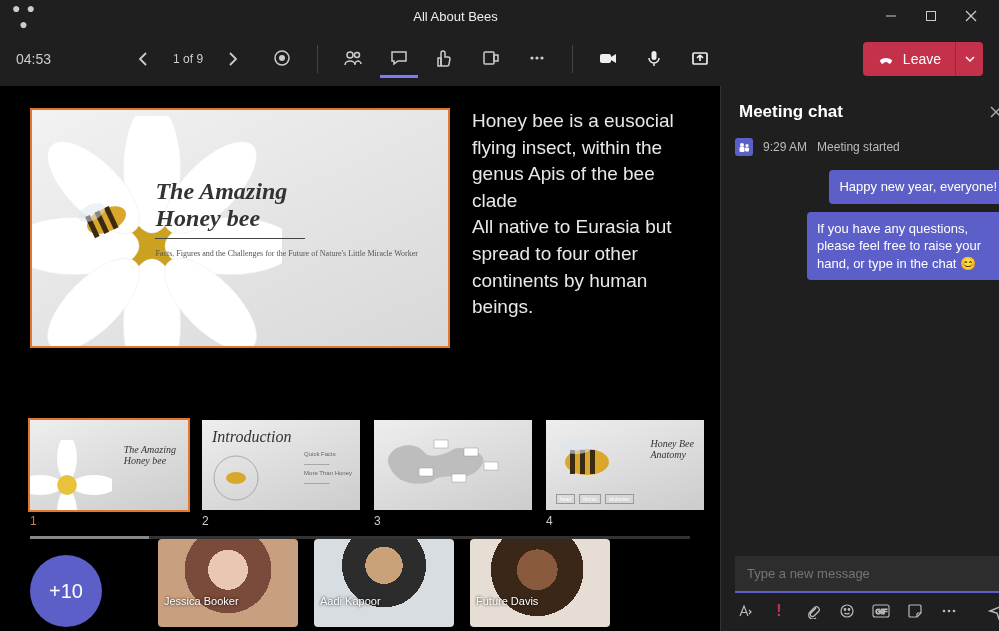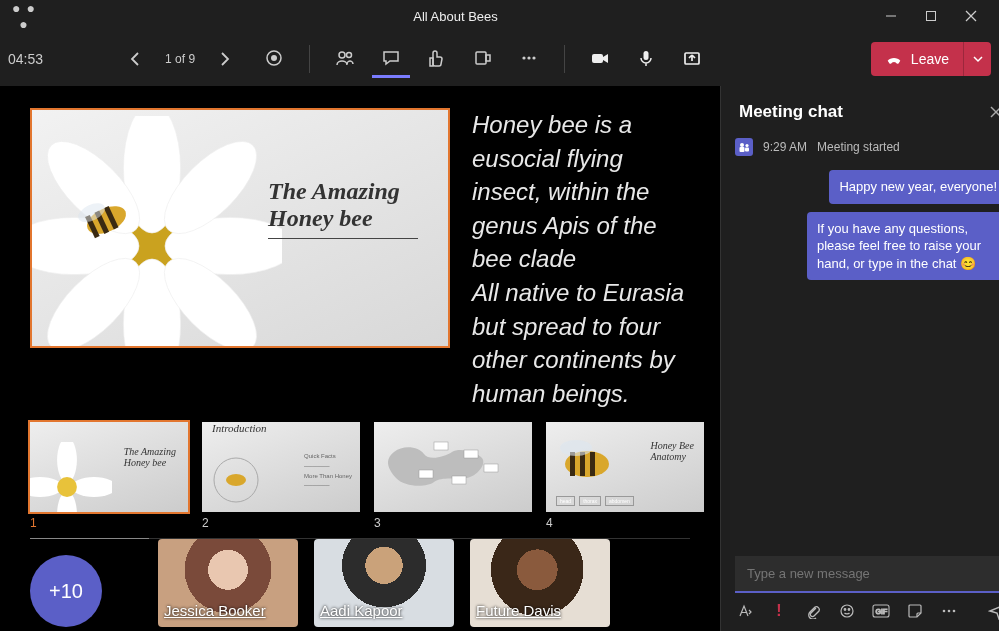--- a/index.html
+++ b/index.html
@@ -6,21 +6,21 @@
 body { font-family: "Segoe UI", Arial, sans-serif; background: #1f1f1f; color: #fff; width: 999px; height: 631px; overflow: hidden; }
 
 
 .titlebar { height: 32px; background: #1f1f1f; display: flex; align-items: center; padding: 0 8px; }
 .titlebar .menu-dots { width: 32px; text-align: center; color: #ccc; cursor: pointer; font-size: 14px; letter-spacing: 1px; }
 .titlebar .title { flex: 1; text-align: center; font-size: 13px; color: #eee; }
 .titlebar .win-controls { display: flex; }
 .titlebar .win-btn { width: 40px; height: 32px; display: flex; align-items: center; justify-content: center; color: #ccc; cursor: pointer; }
 
 
-.toolbar { height: 54px; background: #1f1f1f; display: flex; align-items: center; padding: 0 8px; gap: 8px; }
+.toolbar { height: 54px; background: #1f1f1f; display: flex; align-items: center; padding: 0 16px; gap: 8px; }
 .toolbar .timer { color: #ccc; font-size: 14px; margin-right: 70px; }
 .toolbar .nav-btn { width: 28px; height: 28px; display: flex; align-items: center; justify-content: center; color: #ccc; cursor: pointer; }
 .toolbar .slide-counter { color: #ccc; font-size: 12px; margin: 0 8px; }
 .toolbar .stop-present { border: 1px solid #666; background: transparent; color: #fff; padding: 8px 18px; border-radius: 4px; font-size: 14px; cursor: pointer; margin-left: 12px; }
 .toolbar .divider { width: 1px; height: 28px; background: #444; margin: 0 8px; }
 .toolbar .icon-btn { width: 38px; height: 38px; display: flex; align-items: center; justify-content: center; color: #ccc; cursor: pointer; border-bottom: 3px solid transparent; }
 .toolbar .icon-btn.active { border-bottom-color: #7a7cff; }
 .toolbar .spacer { flex: 1; }
 .leave-btn { display: flex; align-items: center; background: #c4314b; border-radius: 4px; overflow: hidden; }
 .leave-btn .main { display: flex; align-items: center; gap: 8px; padding: 8px 14px; cursor: pointer; color: #fff; font-size: 14px; }
@@ -29,34 +29,34 @@
 
 .content { display: flex; height: calc(100% - 86px); }
 .stage { width: 720px; display: flex; flex-direction: column; background: #000; }
 .slide-row { display: flex; padding: 22px 16px 6px 30px; gap: 22px; flex: 1; }
 .current-slide { width: 420px; height: 240px; background: linear-gradient(155deg,#f2f2f2,#d8d8d8); border: 2px solid #e2762f; position: relative; overflow: hidden; }
 .flower { position: absolute; left: -10px; bottom: -30px; width: 260px; height: 260px; }
 .slide-title-block { position: absolute; right: 30px; top: 68px; font-family: Georgia, serif; color: #333; }
 .slide-title-block h2 { font-style: italic; font-size: 24px; font-weight: bold; }
 .slide-title-block .underline { border-top: 1px solid #444; width: 150px; margin-top: 6px; }
 .slide-title-block .sub { font-size: 8px; color: #555; margin-top: 10px; line-height: 1.3; }
-.notes { flex: 1; color: #e8e8e8; font-size: 24px; line-height: 1.4; max-width: 220px; font-style: italic; }
+.notes { flex: 1; color: #e8e8e8; font-size: 19px; line-height: 1.4; max-width: 220px; }
 
 .thumbs { display: flex; gap: 14px; padding: 6px 16px 2px 30px; }
 .thumb-wrap { }
 .thumb { width: 158px; height: 90px; background: linear-gradient(160deg,#eee,#ccc); position: relative; overflow: hidden; cursor: pointer; }
 .thumb.sel { outline: 2px solid #e2762f; }
 .thumb-num { color: #ccc; font-size: 12px; margin-top: 4px; }
 .thumb.sel + .thumb-num, .thumb-wrap.selected .thumb-num { color: #e2762f; }
 .thumb .mini-title { font-family: Georgia,serif; font-style: italic; font-size: 10px; color: #333; }
 
 .participants { display: flex; gap: 16px; padding: 8px 16px 4px 30px; align-items: flex-end; height: 92px;}
 .more-badge { width: 72px; height: 72px; border-radius: 50%; background: #5b5fc7; display: flex; align-items: center; justify-content: center; font-size: 20px; color: #fff; margin-right: 40px;}
 .vid { width: 140px; height: 88px; border-radius: 4px; position: relative; overflow: hidden; }
-.vid .name { position: absolute; left: 6px; bottom: 8px; font-size: 15px; color: #fff; text-shadow: 0 0 3px #000; text-decoration: underline; }
+.vid .name { position: absolute; left: 6px; bottom: 20px; font-size: 11px; color: #fff; text-shadow: 0 0 3px #000; }
 
 
 .chat { flex: 1; background: #1f1f1f; border-left: 1px solid #333; display: flex; flex-direction: column; padding: 0; }
 .chat-header { display: flex; align-items: center; justify-content: space-between; padding: 16px 18px 12px 18px; }
 .chat-header h3 { font-size: 17px; font-weight: 600; }
 .chat-header .close { color: #aaa; cursor: pointer; }
 .chat-body { flex: 1; padding: 4px 14px; overflow: auto; }
 .sys-row { display: flex; align-items: center; gap: 10px; color: #bbb; font-size: 12px; margin-bottom: 14px; }
 .sys-row .teams-icon { width: 18px; height: 18px; background: #5b5fc7; border-radius: 3px; display: flex; align-items: center; justify-content: center; font-size: 10px; color: #fff; }
 .bubble { background: #5b5fc7; color: #fff; border-radius: 4px; padding: 8px 10px; font-size: 13px; line-height: 1.35; margin-left: auto; margin-bottom: 8px; max-width: 200px; text-align: left; }
@@ -203,20 +203,21 @@
             <rect x="-14" y="-9" width="4" height="18" fill="#3a2a12"></rect>
             <rect x="-6" y="-9" width="4" height="18" fill="#3a2a12"></rect>
             <rect x="2" y="-9" width="4" height="18" fill="#3a2a12"></rect>
             <ellipse cx="-8" cy="-10" rx="11" ry="6" fill="rgba(220,230,240,0.5)"></ellipse>
           </g>
         </svg>
         <div class="slide-title-block">
           <h2>The Amazing</h2>
           <h2>Honey bee</h2>
           <div class="underline"></div>
+          <div class="sub">Facts, Figures and the Challenges for the Future of Nature's Little Miracle Worker</div>
         </div>
       </div>
       <div class="notes">
         <div>Honey bee is a eusocial flying insect, within the genus Apis of the bee clade</div>
         <div>All native to Eurasia but spread to four other continents by human beings.</div>
       </div>
     </div>
 
     <div class="thumbs">
 
@@ -234,21 +235,21 @@
           <div style="position:absolute;right:12px;top:24px;" class="mini-title">
             <div>The Amazing</div>
             <div>Honey bee</div>
           </div>
         </div>
         <div class="thumb-num">1</div>
       </div>
 
       <div class="thumb-wrap">
         <div class="thumb">
-          <div class="mini-title" style="position:absolute;left:10px;top:0;font-size:11px;">Introduction</div>
+          <div class="mini-title" style="position:absolute;left:10px;top:8px;font-size:16px;">Introduction</div>
           <svg style="position:absolute;left:8px;bottom:6px;" width="52" height="52">
               <circle cx="26" cy="26" r="22" fill="none" stroke="#aaa"></circle>
               <ellipse cx="26" cy="26" rx="10" ry="6" fill="#d9a72c"></ellipse>
             </svg>
           <div style="position:absolute;right:8px;top:30px;font-size:6px;color:#666;line-height:1.6;">Quick Facts<br>──────<br>More Than Honey<br>──────</div>
         </div>
         <div class="thumb-num">2</div>
       </div>
 
       <div class="thumb-wrap">

